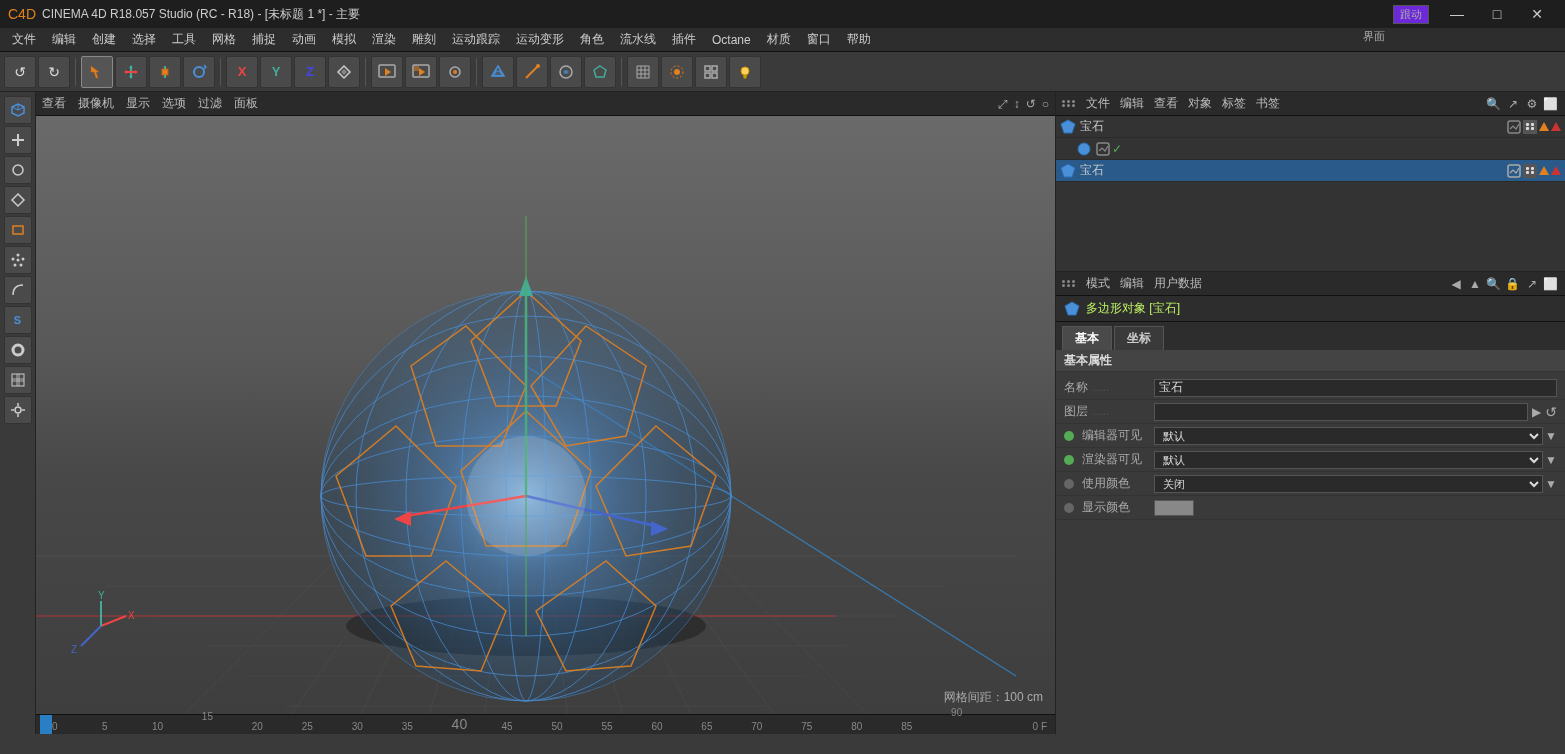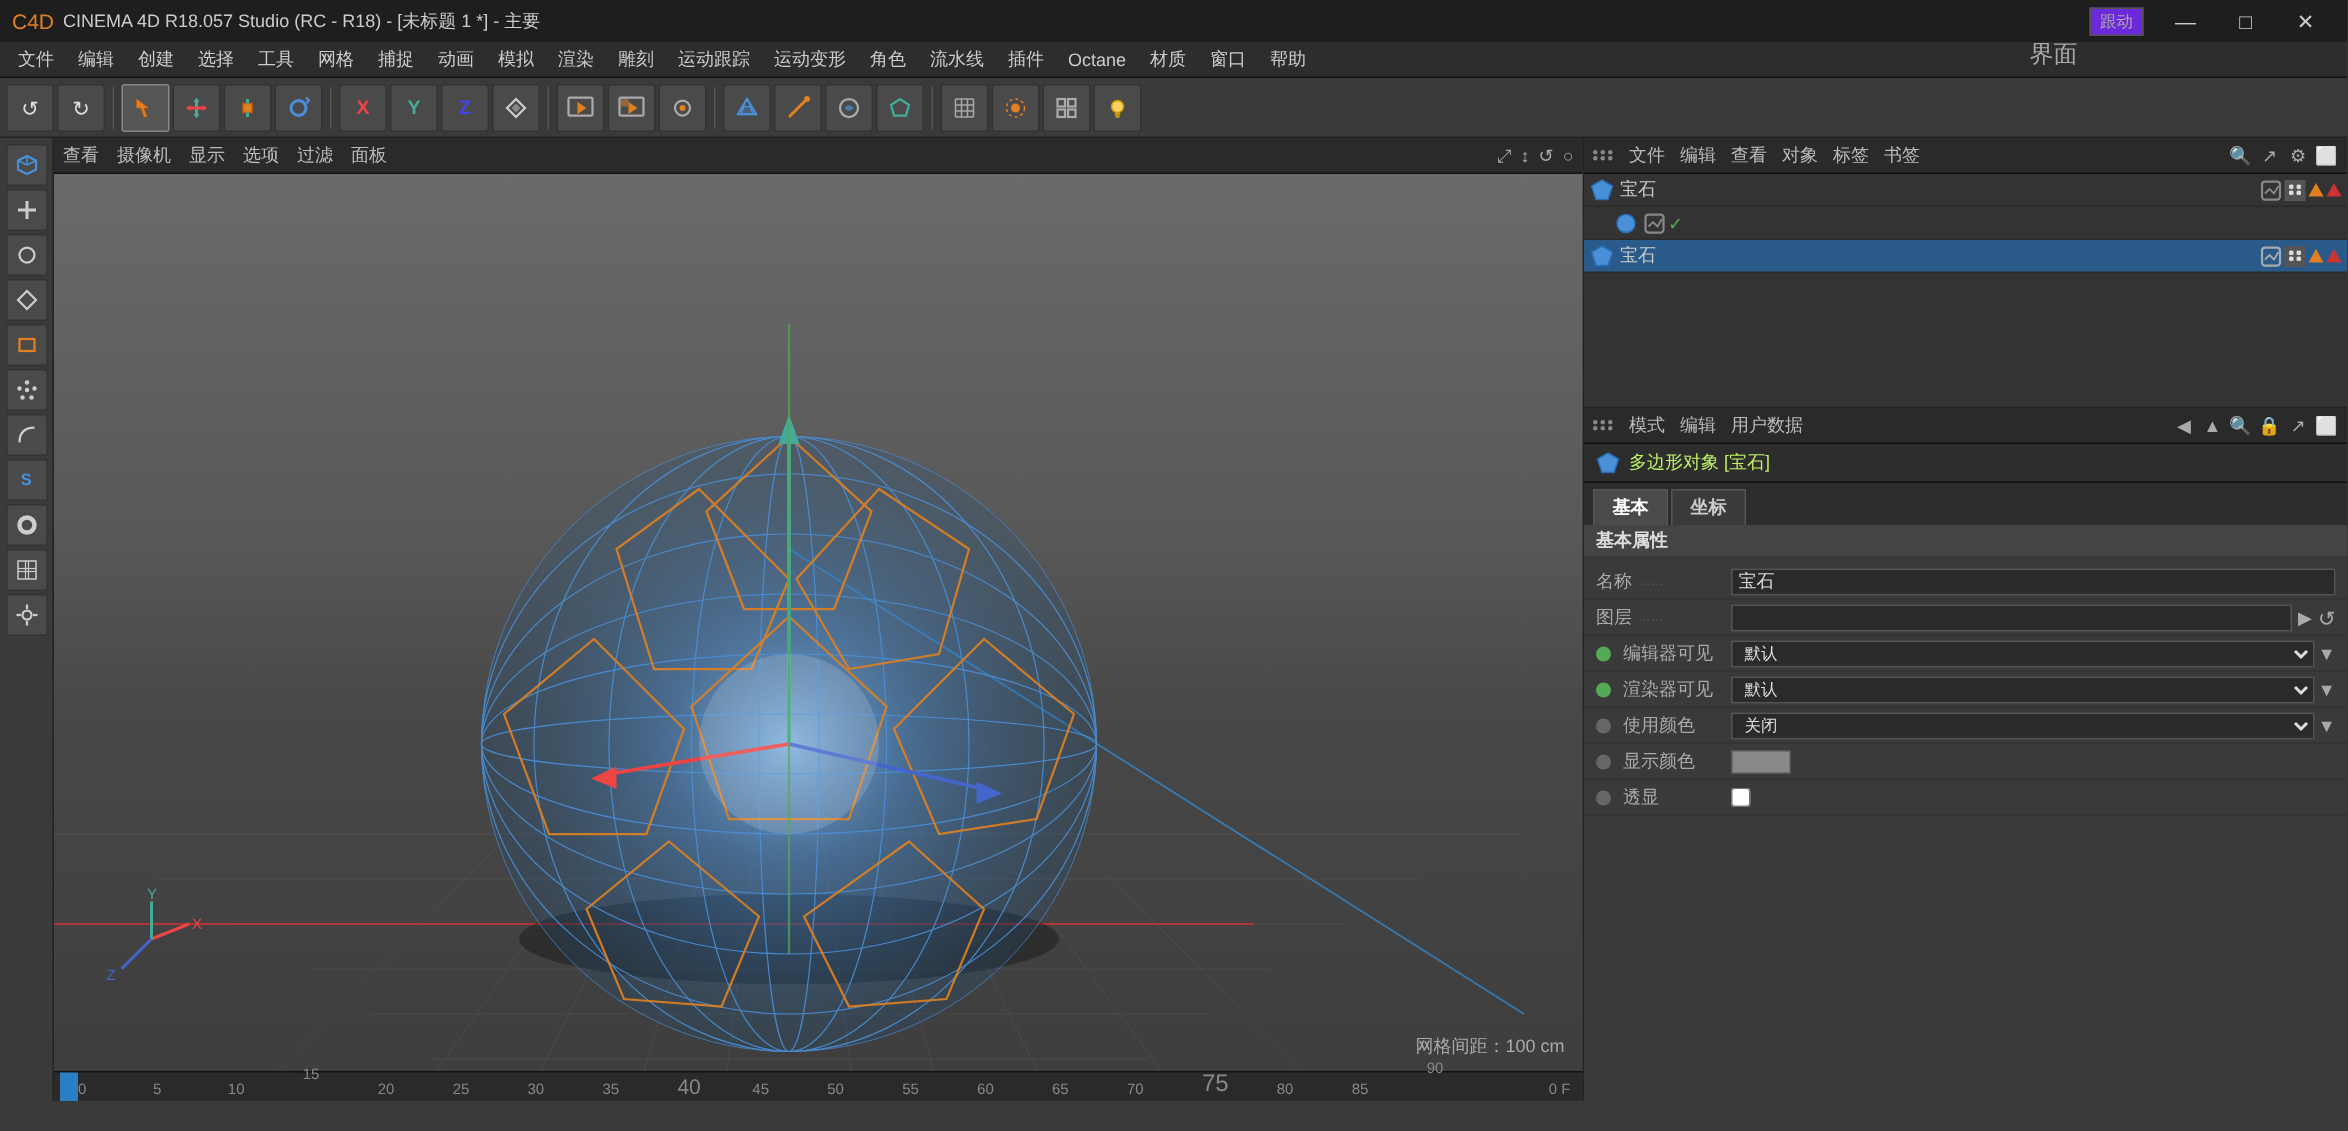--- a/index.html
+++ b/index.html
@@ -371,21 +371,21 @@
   </style>
 </head>
 <body>
 
 <div id="titlebar">
   <div id="titlebar-left">
     <span style="font-size:14px;color:#e08020;">C4D</span>
     <span>CINEMA 4D R18.057 Studio (RC - R18) - [未标题 1 *] - 主要</span>
   </div>
   <div style="display:flex;align-items:center;gap:8px;">
-    <span style="color:#aaa;font-size:16px;margin-top:45px;">界面</span>
+    <span style="color:#aaa;font-size:11px;margin-top:45px;">界面</span>
     <span style="color:#aaa;font-size:11px;background:#6d28d9;padding:1px 6px;border:1px solid #555;cursor:pointer;">跟动</span>
     <div id="titlebar-controls">
       <button class="title-btn">—</button>
       <button class="title-btn">□</button>
       <button class="title-btn close">✕</button>
     </div>
   </div>
 </div>
 
 <div id="menubar">
@@ -750,21 +750,21 @@
         <span style="position:absolute;left:25%;bottom:2px;font-size:10px;color:#888;">25</span>
         <span style="position:absolute;left:30%;bottom:2px;font-size:10px;color:#888;">30</span>
         <span style="position:absolute;left:35%;bottom:2px;font-size:10px;color:#888;">35</span>
         <span style="position:absolute;left:40%;bottom:2px;font-size:14px;color:#888;">40</span>
         <span style="position:absolute;left:45%;bottom:2px;font-size:10px;color:#888;">45</span>
         <span style="position:absolute;left:50%;bottom:2px;font-size:10px;color:#888;">50</span>
         <span style="position:absolute;left:55%;bottom:2px;font-size:10px;color:#888;">55</span>
         <span style="position:absolute;left:60%;bottom:2px;font-size:10px;color:#888;">60</span>
         <span style="position:absolute;left:65%;bottom:2px;font-size:10px;color:#888;">65</span>
         <span style="position:absolute;left:70%;bottom:2px;font-size:10px;color:#888;">70</span>
-        <span style="position:absolute;left:75%;bottom:2px;font-size:16px;color:#888;">75</span>
+        <span style="position:absolute;left:75%;bottom:2px;font-size:10px;color:#888;">75</span>
         <span style="position:absolute;left:80%;bottom:2px;font-size:10px;color:#888;">80</span>
         <span style="position:absolute;left:85%;bottom:2px;font-size:10px;color:#888;">85</span>
         <span style="position:absolute;left:90%;bottom:16px;font-size:10px;color:#888;">90</span>
         <span style="position:absolute;right:4px;bottom:2px;font-size:10px;color:#888;">0 F</span>
       </div>
     </div>
   </div>
 
   <div id="right-panel">
 
@@ -946,23 +946,16 @@
         </div>
 
         <div class="prop-row">
           <span class="prop-label">
             <div class="prop-circle prop-dot-grey"></div>
             显示颜色
           </span>
           <div style="width:40px;height:16px;background:#888;border:1px solid #555;"></div>
         </div>
 
-        <div class="prop-row">
-          <span class="prop-label">
-            <div class="prop-circle prop-dot-grey"></div>
-            透显
-          </span>
-          <input type="checkbox" style="margin: 0px;">
-        </div>
       </div>
     </div>
   </div>
 </div>
 
 </body></html>

